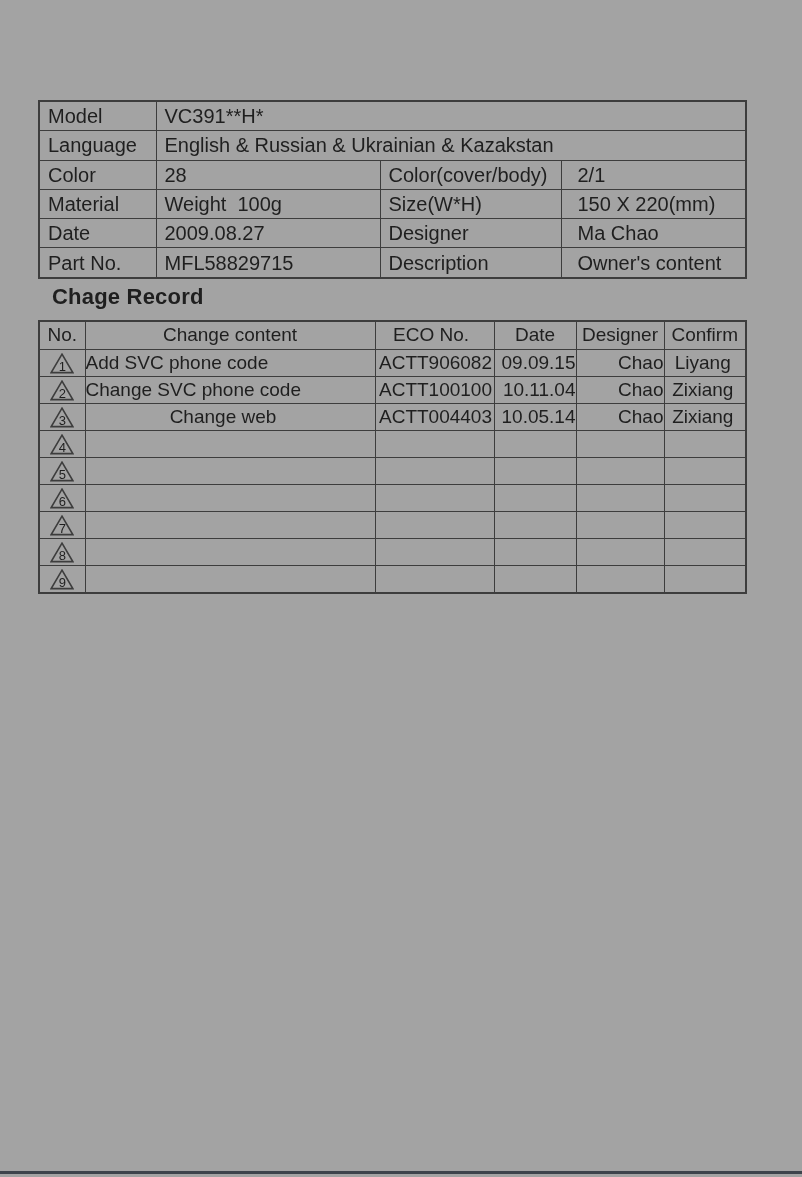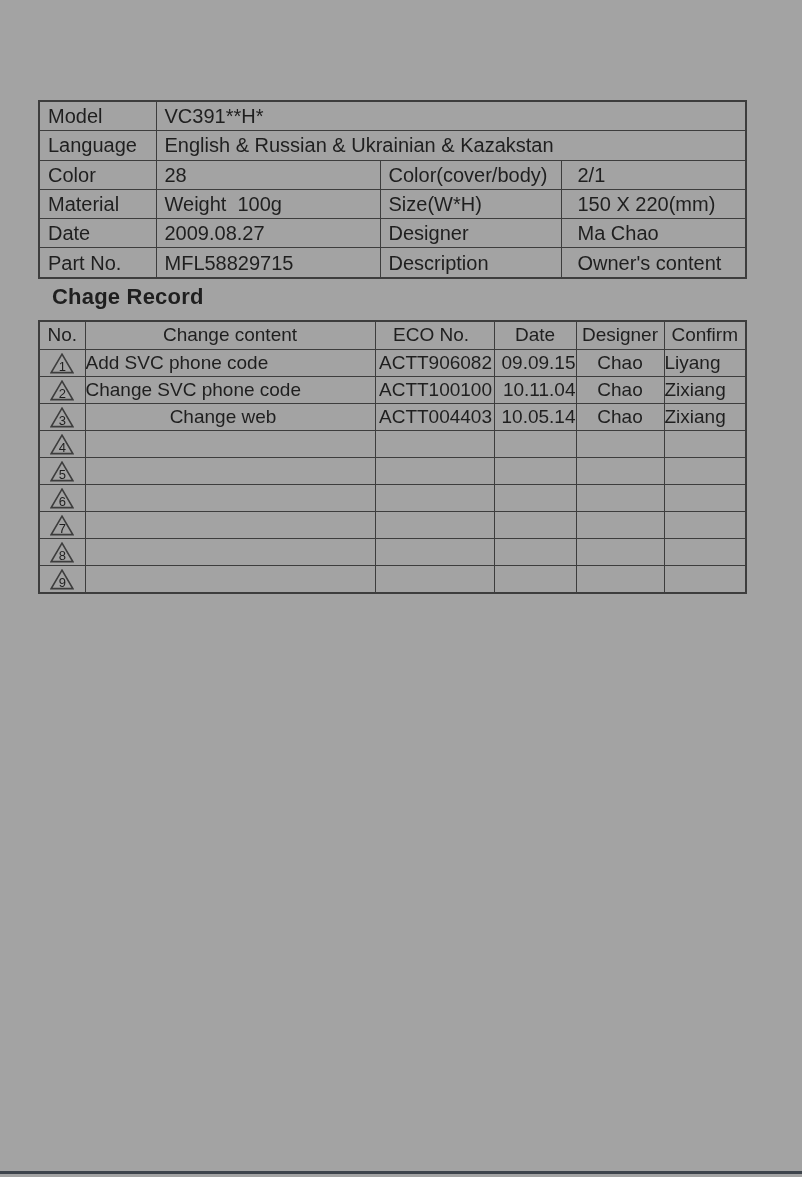--- a/index.html
+++ b/index.html
@@ -74,22 +74,22 @@
     line-height: 1.1;
     font-weight: normal;
     white-space: pre;
   }
   table.change tr.hdr th { height: 27px; text-align: center; margin-top: 20px; }
   table.change tr.rw td { height: 26px; }
   table.change th.h-eco { text-align: right; padding-right: 7px; }
   table.change td.no-cell { text-align: center; }
   table.change td.eco { text-align: center; padding-left: 2px; }
   table.change td.date { text-align: right; }
-  table.change td.designer { text-align: center; }
-  table.change td.confirm { text-align: left; padding-right: 4px; }
+  table.change td.designer { text-align: right; }
+  table.change td.confirm { text-align: center; padding-right: 4px; }
   table.change tr.rw1 td.content { text-align: left; padding-right: 26px; }
   table.change tr.rw2 td.content { text-align: left; padding-right: 3px; }
   table.change tr.rw3 td.content { text-align: center; padding-right: 14px; margin-top: 34px; }
 
   
   .tri {
     position: relative;
     display: inline-block;
     width: 24px;
     height: 21px;

